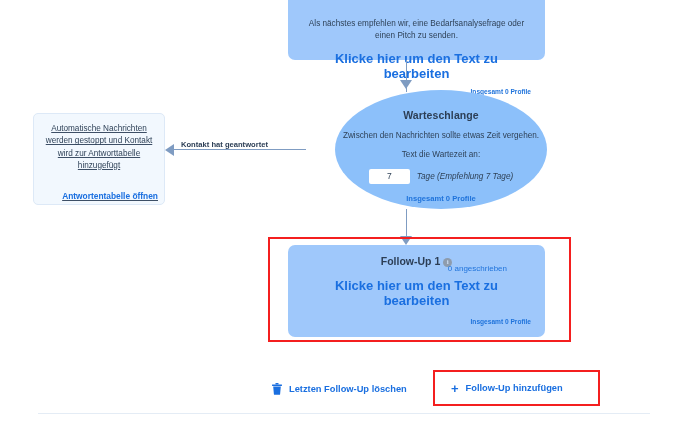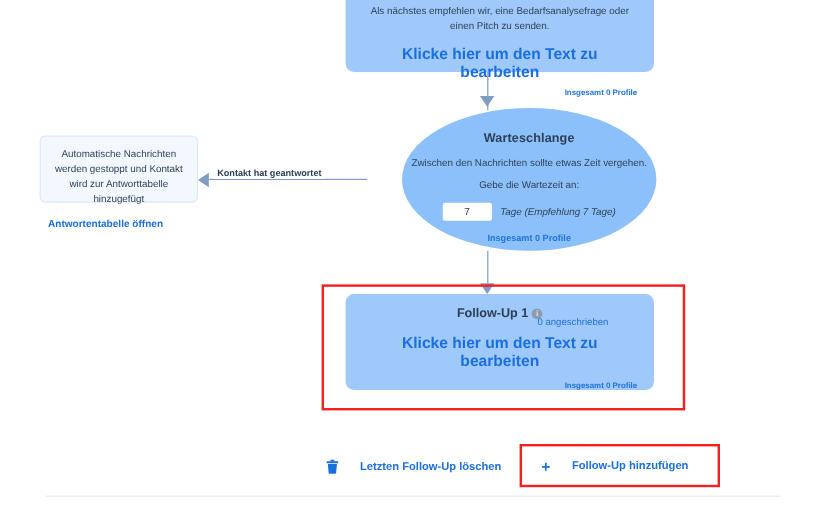--- a/index.html
+++ b/index.html
@@ -64,21 +64,21 @@
   }
 
   
   #top-card {
     left: 288px;
     top: -14px;
     width: 257px;
     height: 74px;
     padding-top: 16px;
   }
-  #top-card .card-body { margin-top: 2px; }
+  #top-card .card-body { margin-top: 16px; }
   #top-card .card-link { margin-top: 9px; }
   #top-card .card-foot { margin-top: 7px; }
 
   
   #queue-node {
     left: 300px;
     top: 90px;
     width: 212px;
     height: 119px;
     padding-top: 17px;
@@ -114,21 +114,21 @@
     font-weight: bold;
     color: #1f73db;
     text-align: center;
   }
 
   
   #followup-card {
     left: 288px;
     top: 245px;
     width: 257px;
-    height: 80px;
+    height: 92px;
     padding-top: 9px;
   }
   .fu-head {
     position: relative;
     height: 14px;
   }
   .fu-title {
     font-size: 10.5px;
     font-weight: bold;
     color: #2c3e55;
@@ -154,39 +154,40 @@
   #followup-card .card-body { margin-top: 7px; }
   #followup-card .card-link { margin-top: 10px; }
   #followup-card .card-foot { margin-top: 10px; }
 
   
   #answer-callout {
     position: absolute;
     left: 33px;
     top: 113px;
     width: 132px;
-    height: 56px;
+    height: 92px;
     background: #f2f8fe;
     border: 1px solid #dde9f7;
     border-radius: 5px;
     box-sizing: border-box;
     padding: 9px 6px 0 6px;
+    text-decoration: underline;
   }
   #answer-callout .co-body {
     font-size: 8.2px;
     line-height: 1.5;
     color: #2f4258;
     text-align: center;
   }
   #answer-callout .co-link {
-    margin-top: 9px;
+    margin-top: 19px;
     font-size: 8.4px;
     font-weight: bold;
     color: #1a6fe0;
-    text-align: left;
+    text-align: right;
     cursor: pointer;
   }
 
   
   .arrow { position: absolute; }
   .arrow-line-v {
     position: absolute;
     width: 1.4px;
     background: #7f9cc2;
   }
@@ -227,21 +228,21 @@
     pointer-events: none;
   }
   #highlight-followup { left: 268px; top: 237px; width: 303px; height: 105px; }
   #highlight-add      { left: 433px; top: 370px; width: 167px; height: 36px; }
 
   
   .action-btn {
     position: absolute;
     display: flex;
     align-items: center;
-    gap: 18px;
+    gap: 7px;
     font-size: 9.3px;
     font-weight: bold;
     color: #1a6fe0;
     cursor: pointer;
     white-space: nowrap;
   }
   #delete-followup-button { left: 272px; top: 383px; }
   #add-followup-button    { left: 451px; top: 383px; }
   .plus-icon {
     font-size: 13px;
@@ -270,21 +271,21 @@
 </div>
 
 <div class="arrow">
   <div class="arrow-line-v" style="left:406px; top:60px; height:32px;"></div>
   <div class="arrow-head-down" style="left:400px; top:80px;"></div>
 </div>
 
 <div class="node-ellipse" id="queue-node">
   <div class="card-title">Warteschlange</div>
   <div class="card-body q-line1">Zwischen den Nachrichten sollte etwas Zeit vergehen.</div>
-  <div class="card-body q-line2">Gebe die Wartezeit an:</div>
+  <div class="card-body q-line2">Text die Wartezeit an:</div>
   <div class="wait-row">
     <input class="wait-input" type="text" value="7" style="">
     <span class="wait-suffix">Tage (Empfehlung 7 Tage)</span>
   </div>
   <div class="queue-foot">Insgesamt 0 Profile</div>
 </div>
 
 <div class="arrow">
   <div class="arrow-line-h" style="left:173px; top:149px; width:133px;"></div>
   <div class="arrow-head-left" style="left:165px; top:144px;"></div>

